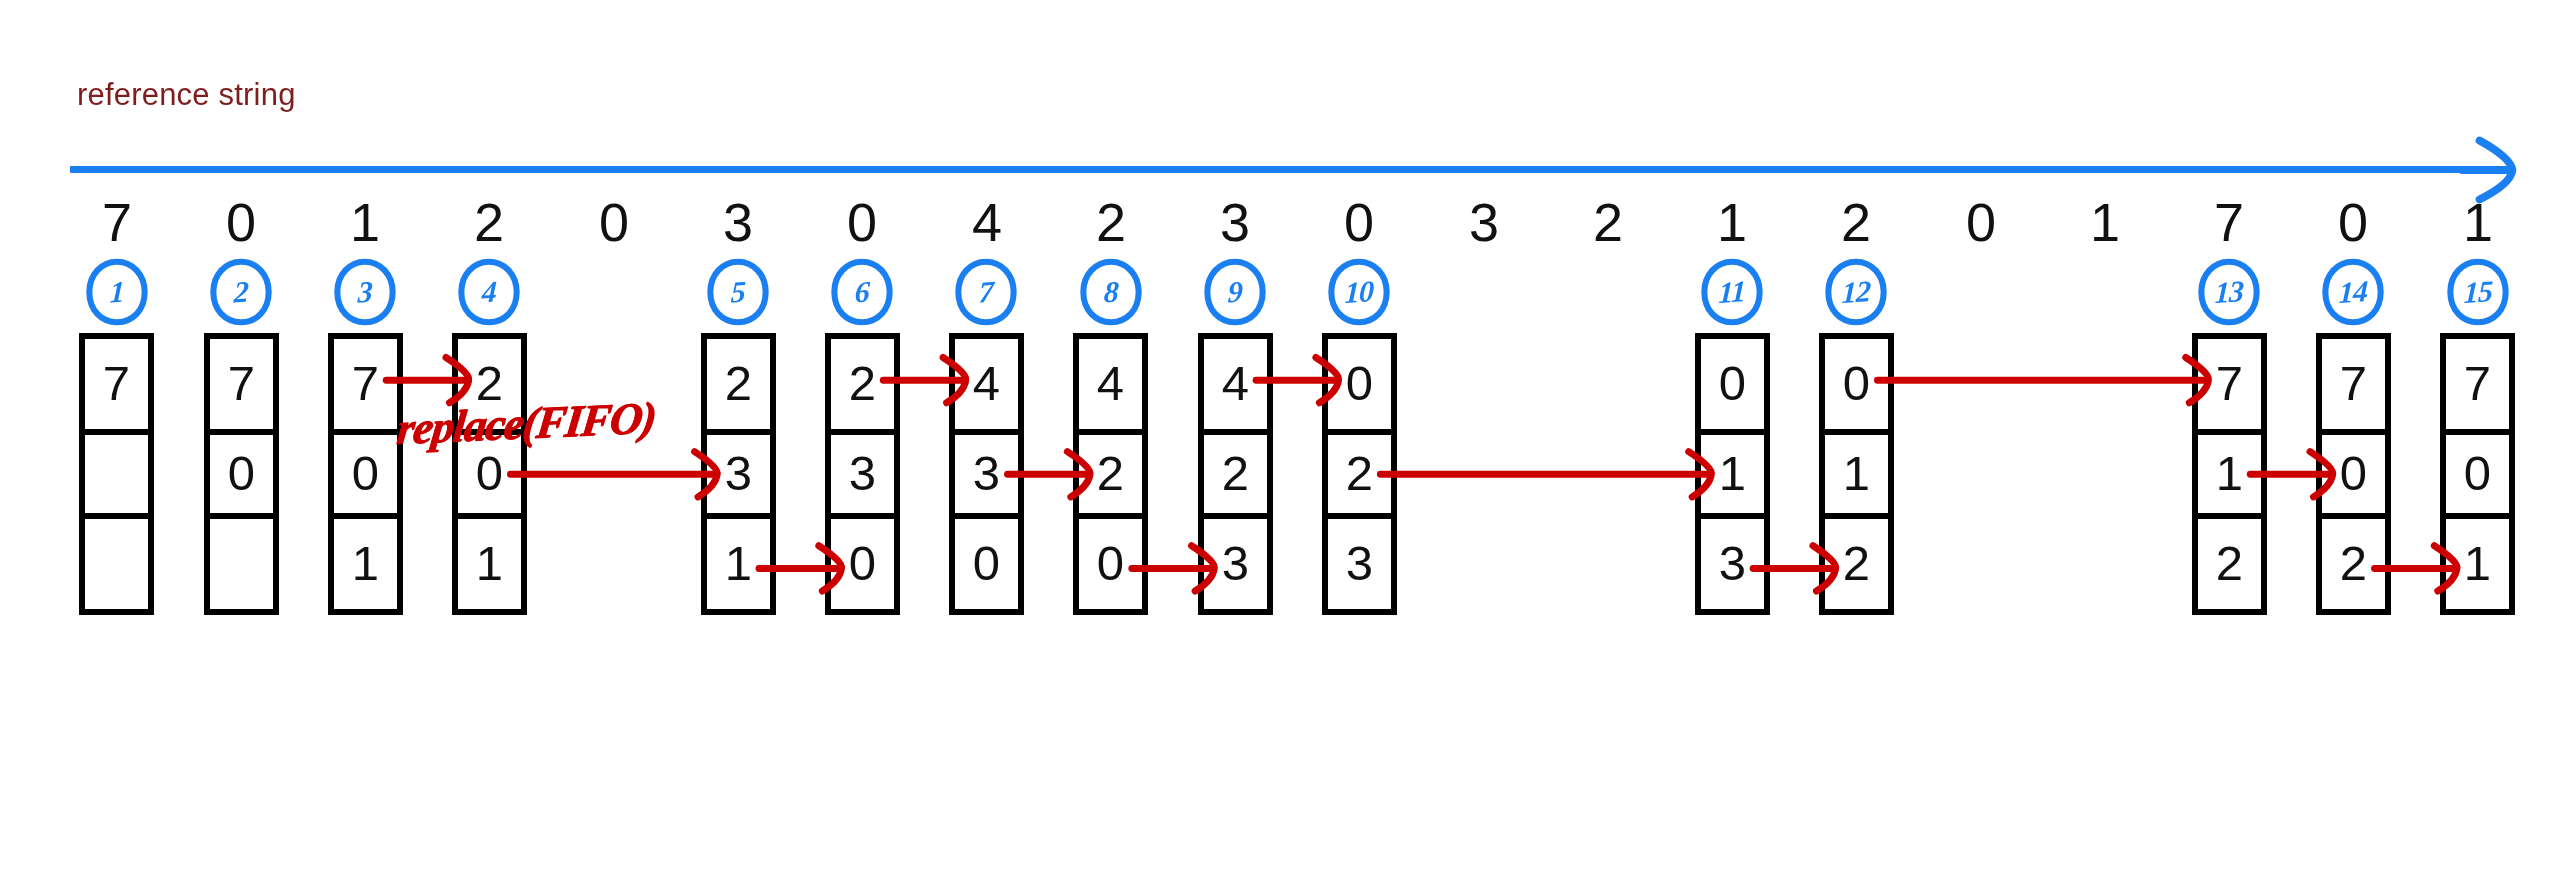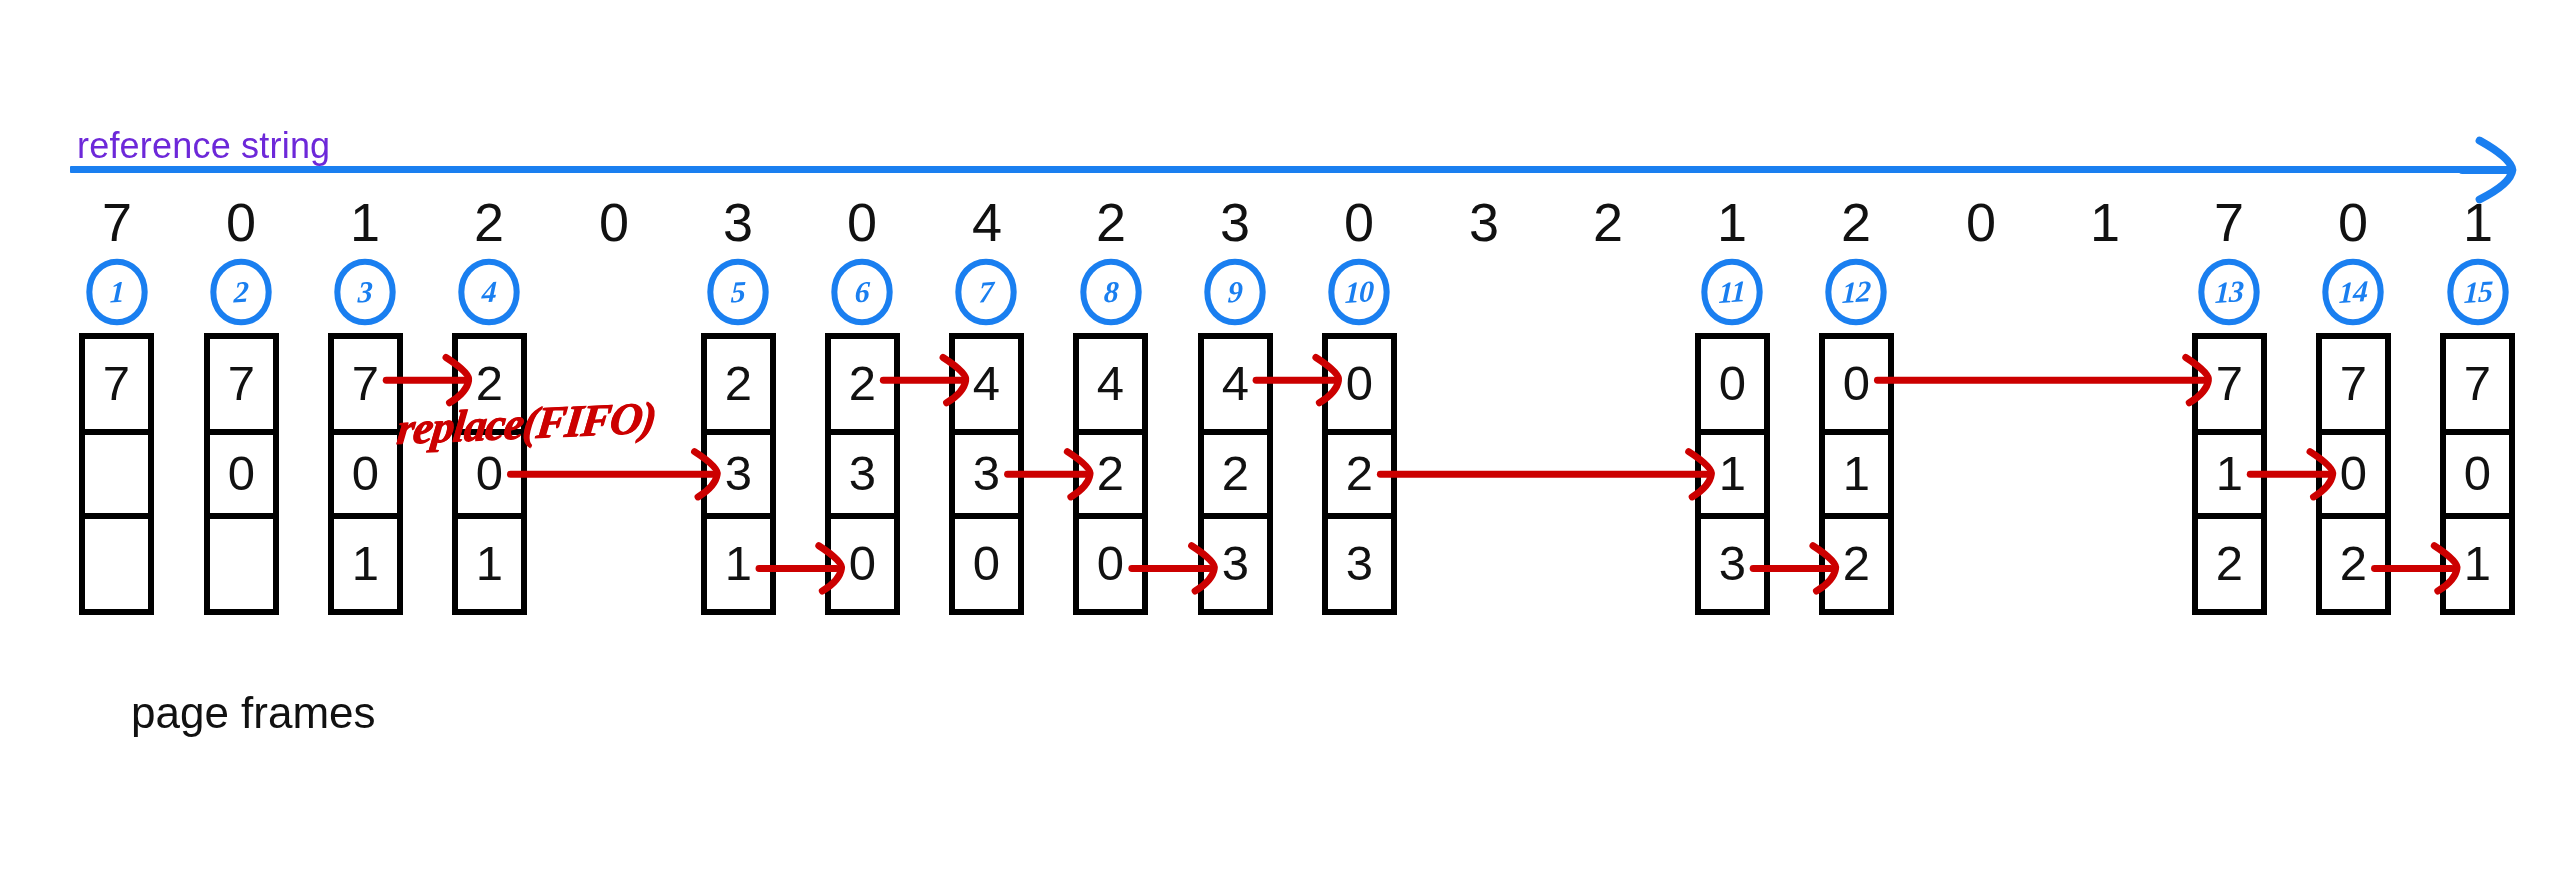--- a/index.html
+++ b/index.html
@@ -7,21 +7,21 @@
   body{
     font-family:"Liberation Sans", sans-serif;
     width:2576px;height:871px;position:relative;overflow:hidden;
     -webkit-font-smoothing:antialiased;
   }
   #stage{position:absolute;left:0;top:0;width:2576px;height:871px;}
 
   
   .ref-title{
     position:absolute;left:77px;top:77px;
-    font-size:36px;color:#6d28d9;letter-spacing:0.2px;white-space:nowrap;margin-top:48px;
+    font-size:31px;color:#7f1d1d;letter-spacing:0.2px;white-space:nowrap;
   }
   .pf-title{
     position:absolute;left:131px;top:688px;
     font-size:44px;color:#111;white-space:nowrap;
   }
 
   
   .axis-line{
     position:absolute;left:70px;top:166px;width:2431px;height:7px;
     background:#1a7ff0;border-radius:0.9px;
@@ -335,16 +335,15 @@
         <path d="M2650.7999999999997 518 Q2678.7999999999997 536 2676.7999999999997 544 Q2674.7999999999997 558 2654.7999999999997 570" stroke="#cc0000" stroke-width="8" fill="none" stroke-linecap="round" stroke-linejoin="round"></path>
       </g>
       <g>
         <path d="M2724.7999999999997 652 L2813.4 652" stroke="#cc0000" stroke-width="8" fill="none" stroke-linecap="round"></path>
         <path d="M2793.4 626 Q2821.4 644 2819.4 652 Q2817.4 666 2797.4 678" stroke="#cc0000" stroke-width="8" fill="none" stroke-linecap="round" stroke-linejoin="round"></path>
       </g>
     </svg>
 
   <div class="replace-note">replace(FIFO)</div>
 
-  <div class="pf-title">page frames</div>
 
 </div>
 
 
 </body></html>

